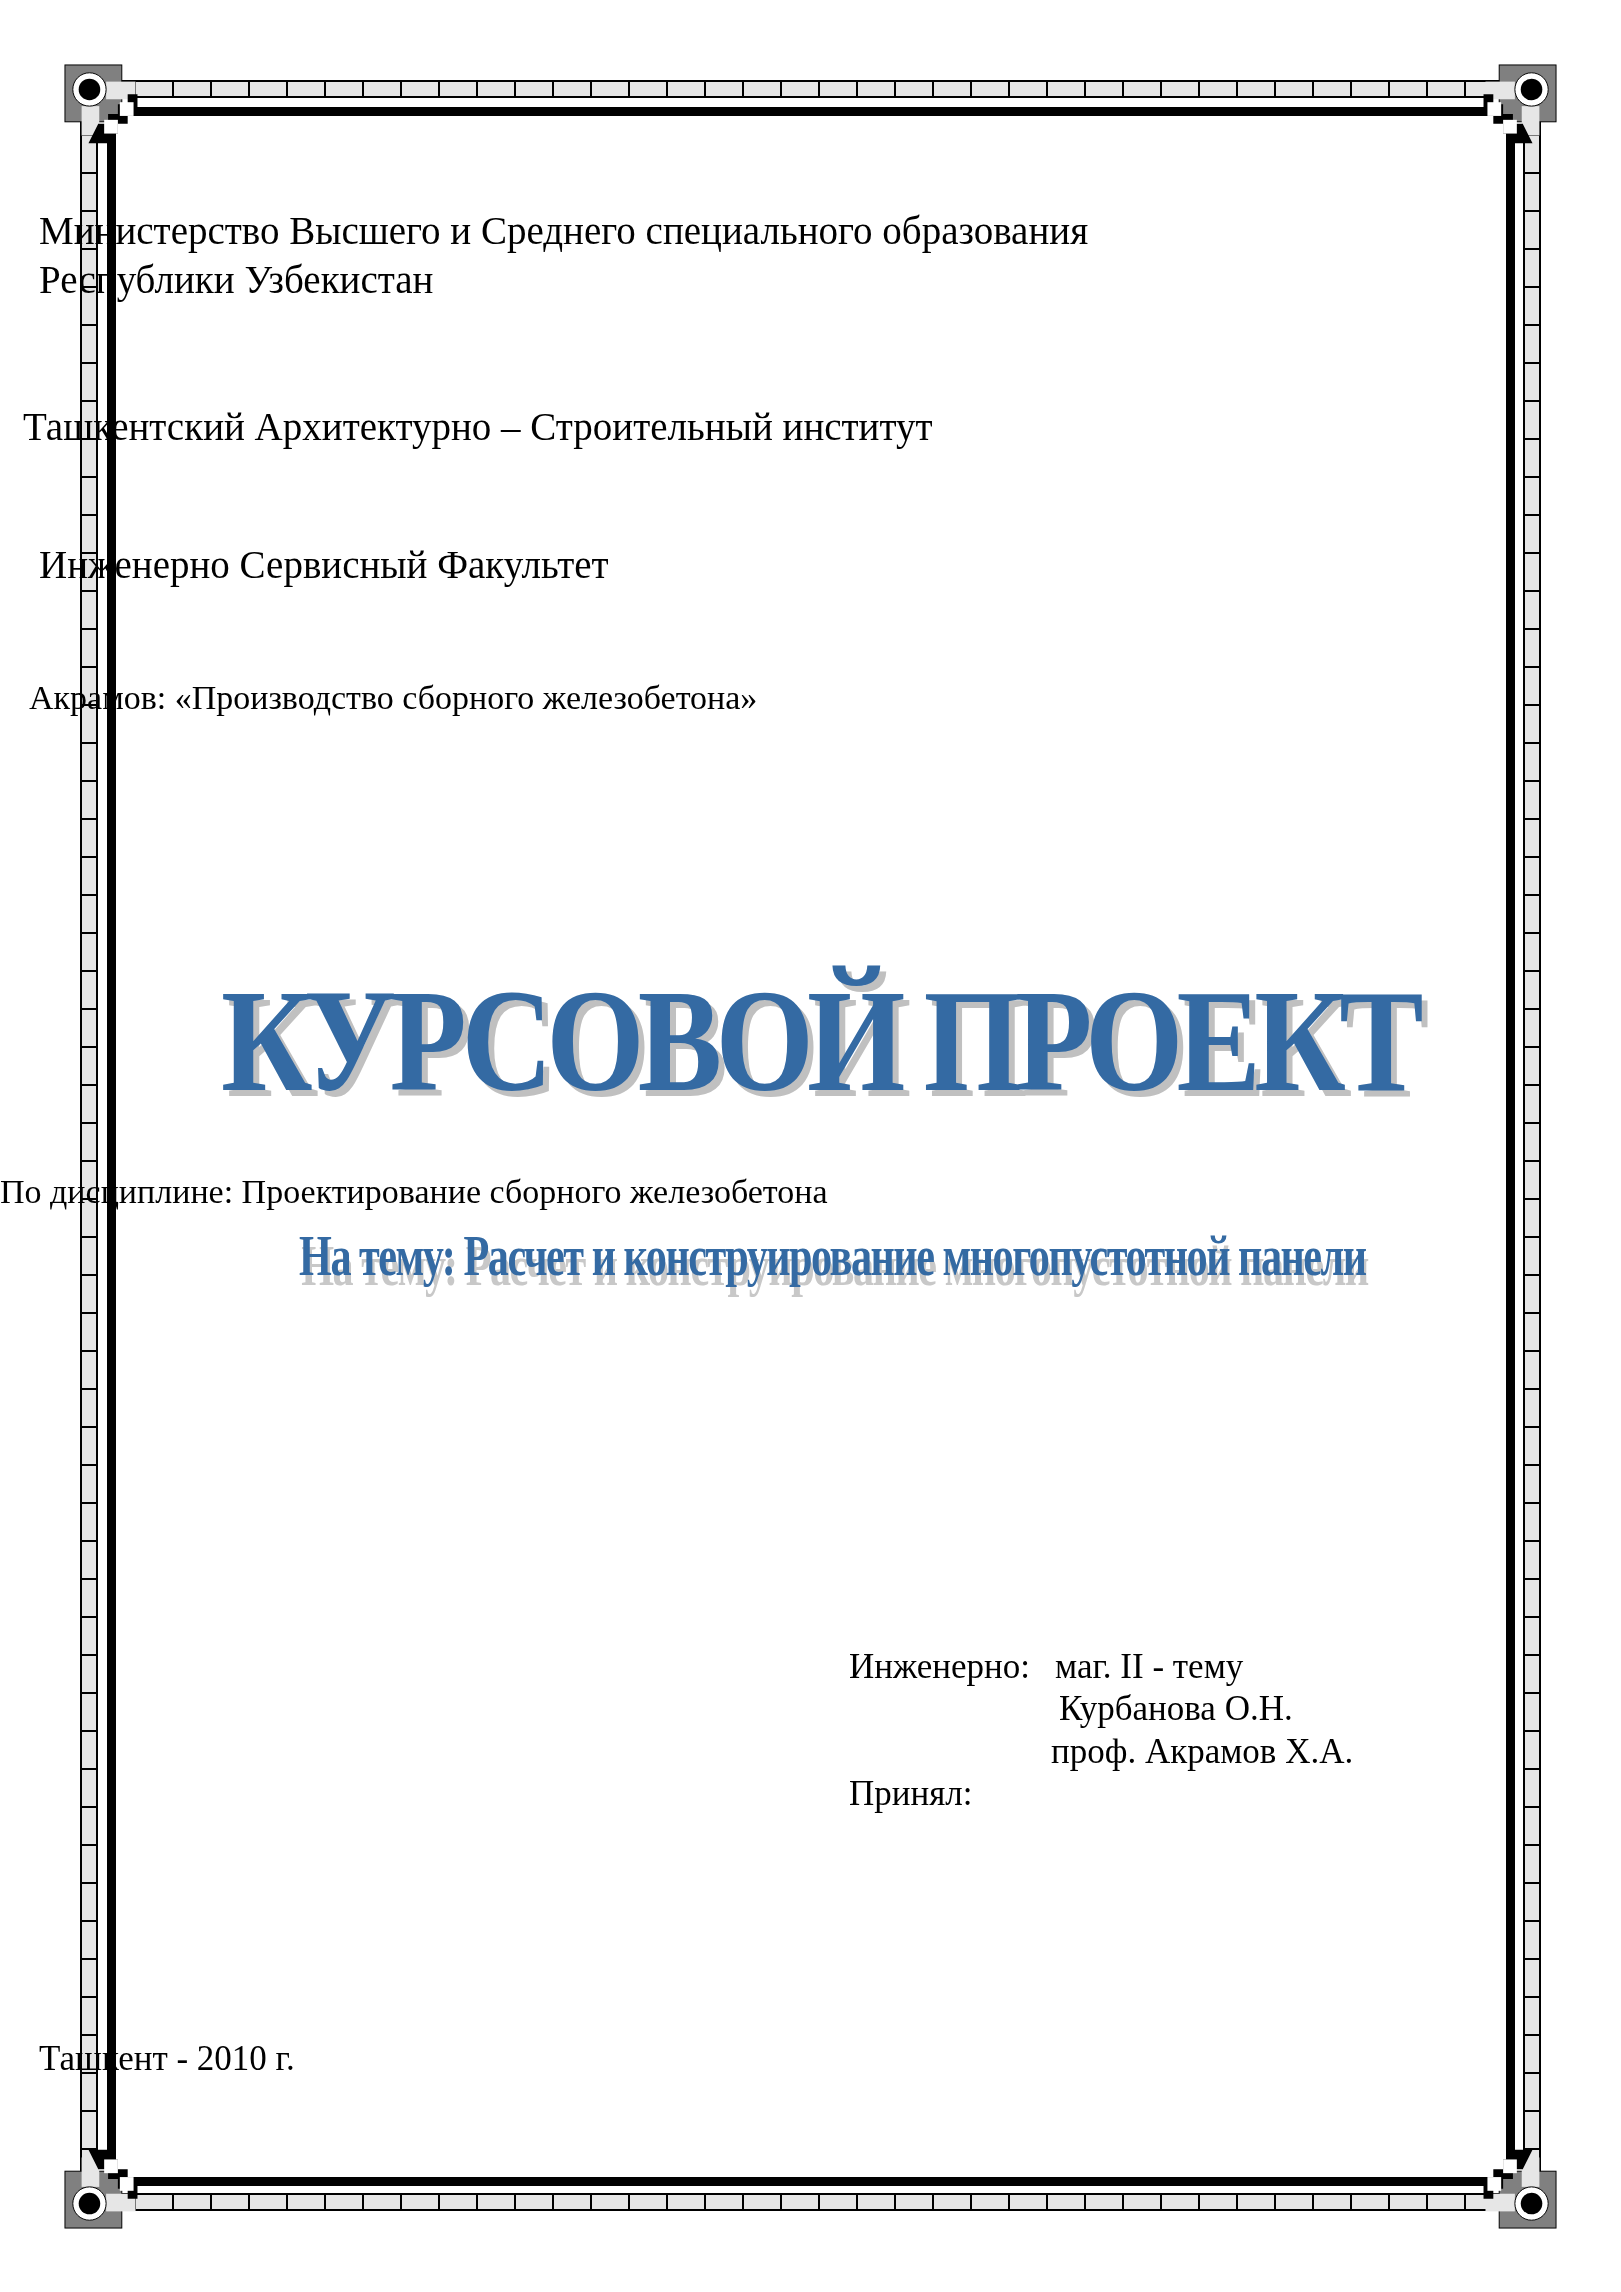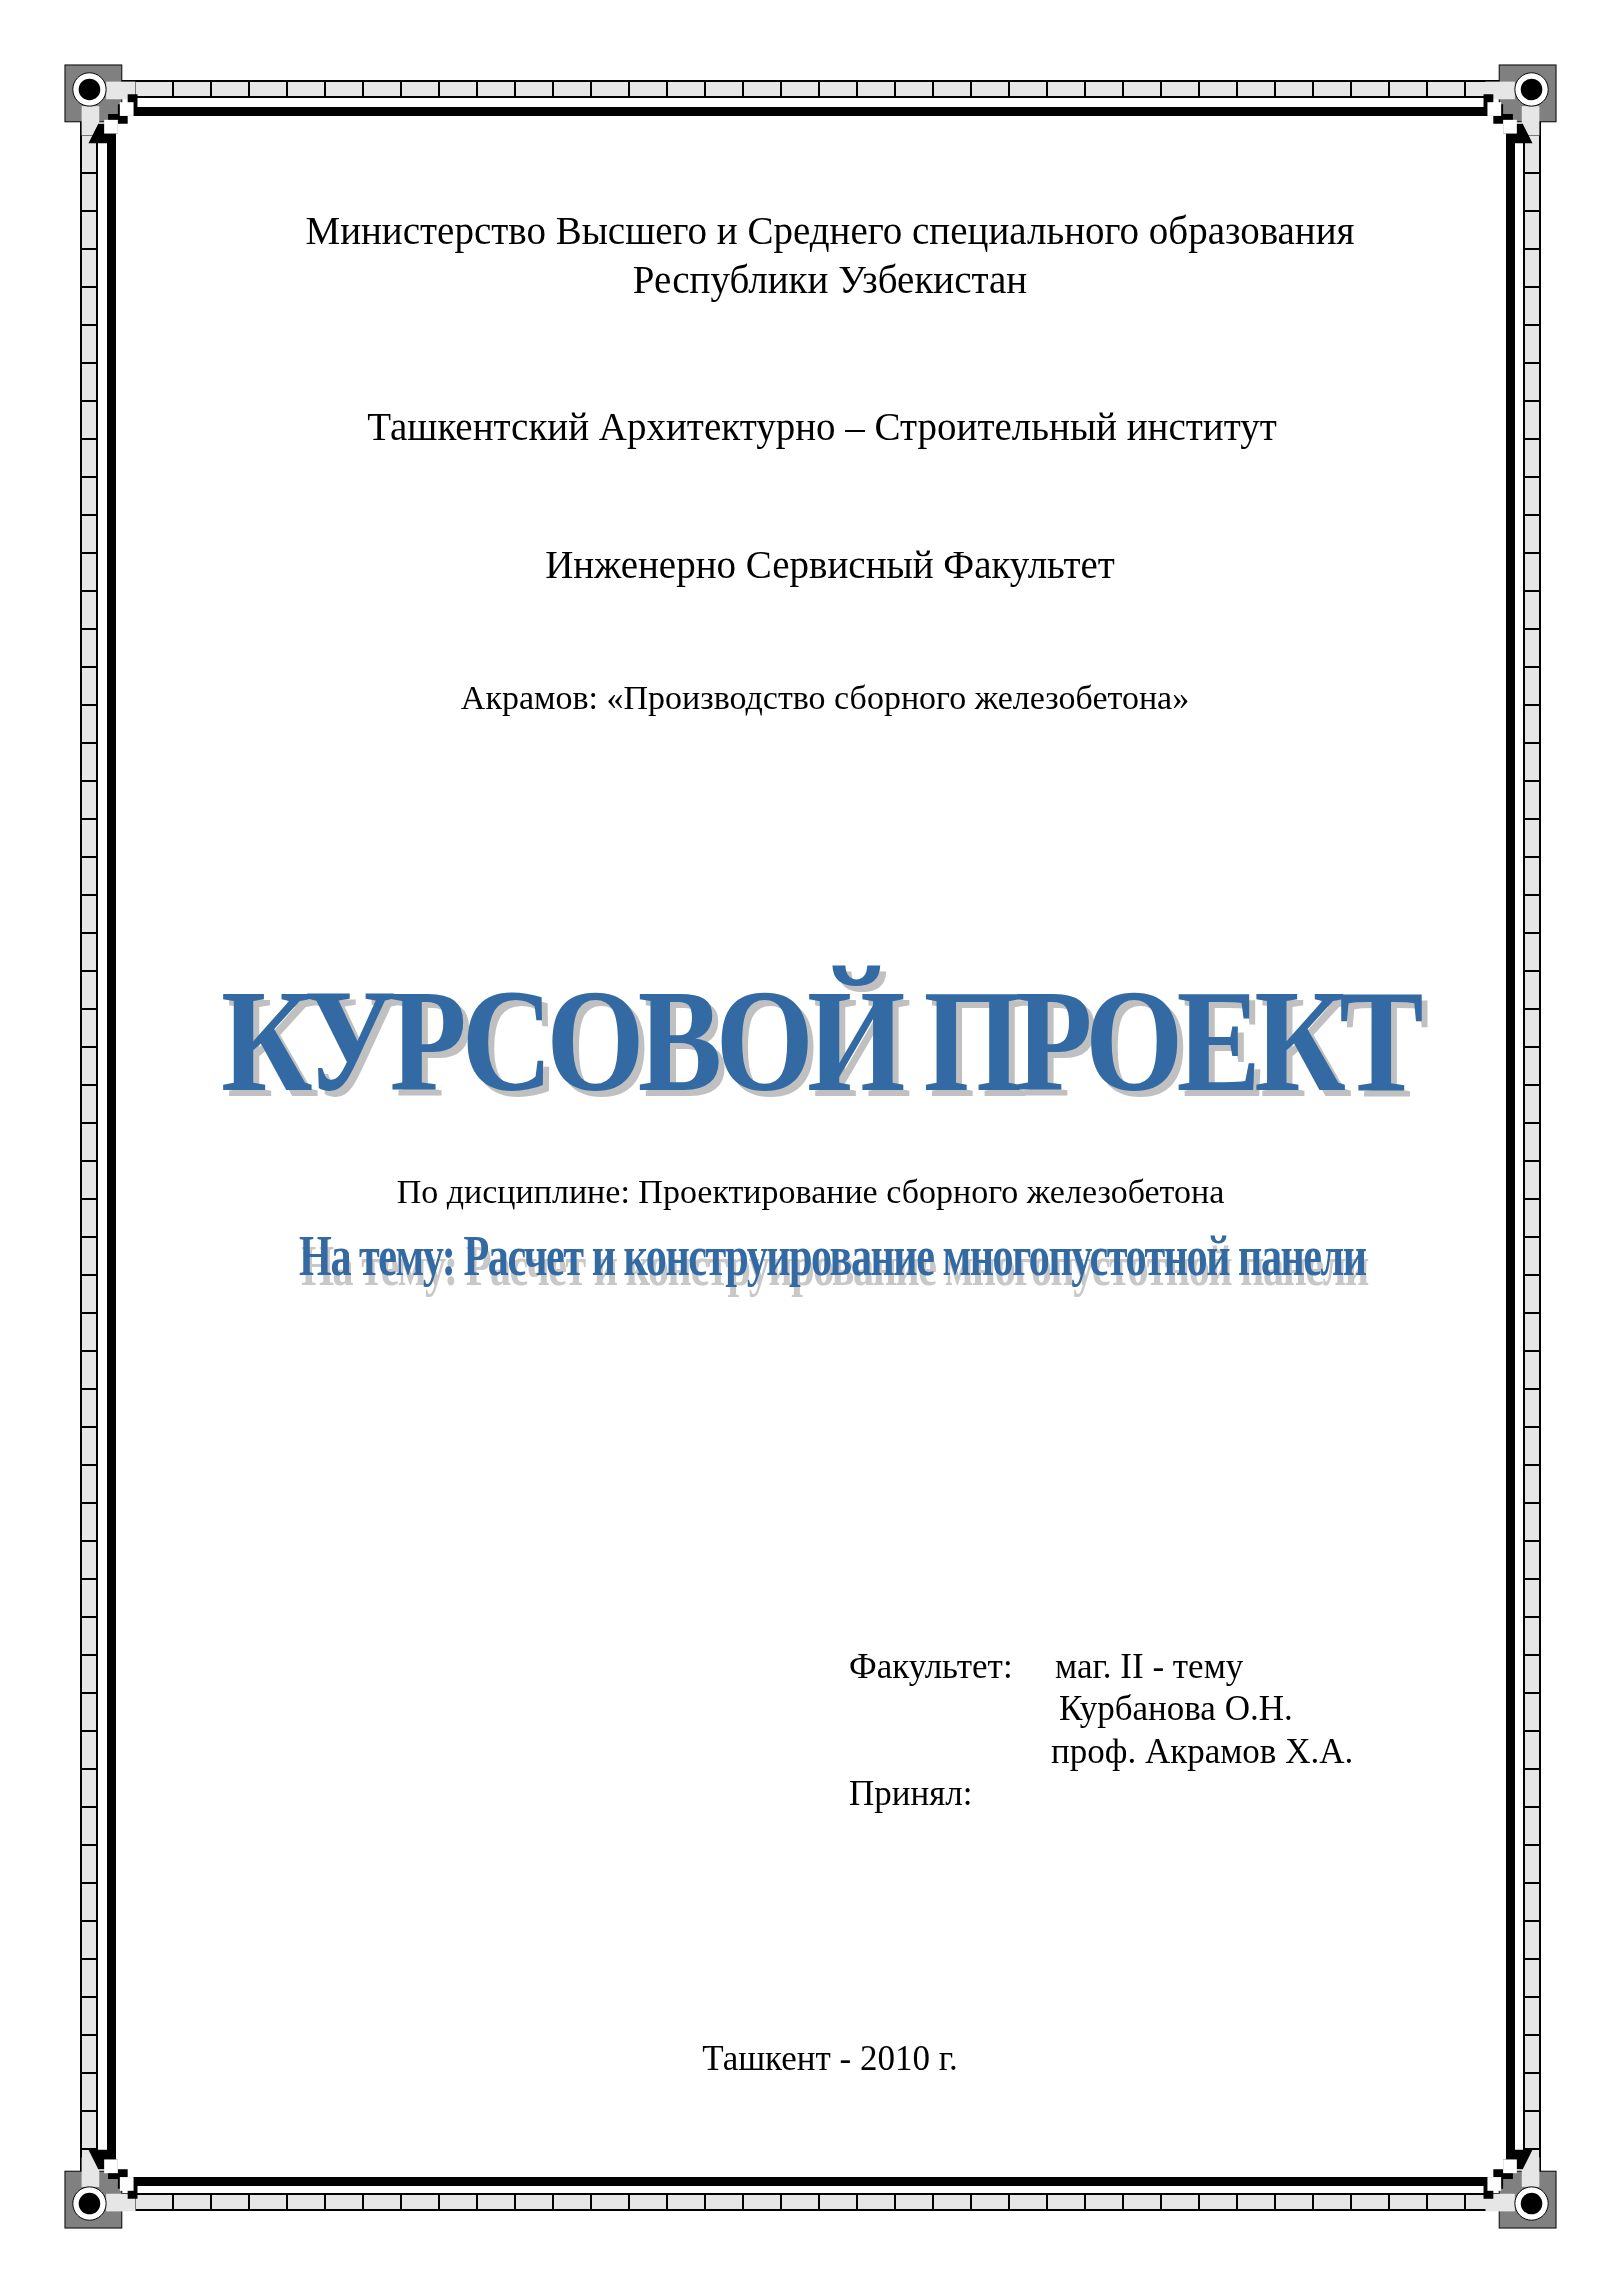--- a/index.html
+++ b/index.html
@@ -2,21 +2,21 @@
 <html><head>
 <meta charset="utf-8">
 <style>
   html, body { margin: 0; padding: 0; background: #ffffff; }
   body { width: 1621px; height: 2293px; position: relative; overflow: hidden; font-family: "Liberation Serif", serif; color: #000; }
   .frame-outer-strip { position: absolute; background: #e6e6e6; border: 2px solid #000; box-sizing: border-box; }
   .frame-inner-line { position: absolute; background: #000; }
   .strip-h { background-image: repeating-linear-gradient(90deg, #e6e6e6 0 36px, #000 36px 38px); }
   .strip-v { background-image: repeating-linear-gradient(180deg, #e6e6e6 0 36px, #000 36px 38px); }
   .corner { position: absolute; width: 98px; height: 98px; }
-  .txt { position: absolute; left: 0; width: 100%; text-align: center; white-space: nowrap; }
+  .txt { position: absolute; left: 0; width: 100%; text-align: left; white-space: nowrap; }
   .big-title { position: absolute; left: 0; width: 100%; text-align: center; font-family: "Liberation Serif", serif; font-weight: bold; color: #346aa3; white-space: nowrap; }
   .shadowed { text-shadow: 6.9px 5.9px 0 #c0c0c0; }
   .shadowed-small { text-shadow: 2.9px 9.8px 0 #c8c8c8; }
   .sig { position: absolute; font-size: 35px; white-space: pre; }
 </style>
 </head>
 <body>
 
 <div>
 
@@ -75,20 +75,20 @@
 <div class="txt" style="top:208px; font-size:39px; padding-left:39px; box-sizing:border-box;">Министерство Высшего и Среднего специального образования</div>
 <div class="txt" style="top:257px; font-size:39px; padding-left:39px; box-sizing:border-box;">Республики Узбекистан</div>
 <div class="txt" style="top:404px; font-size:39px; padding-left:23px; box-sizing:border-box;">Ташкентский Архитектурно – Строительный институт</div>
 <div class="txt" style="top:542px; font-size:39px; padding-left:39px; box-sizing:border-box;">Инженерно Сервисный Факультет</div>
 <div class="txt" style="top:679px; font-size:34px; padding-left:29px; box-sizing:border-box;">Акрамов: «Производство сборного железобетона»</div>
 
 <div class="big-title shadowed" style="top:956px; font-size:147px; letter-spacing:-7.8px; transform:scaleX(0.86); transform-origin:50% 0; padding-left:19.6px; box-sizing:border-box;">КУРСОВОЙ ПРОЕКТ</div>
 <div class="txt" style="top:1173px; font-size:34px; box-sizing:border-box;">По дисциплине: Проектирование сборного железобетона</div>
 <div class="big-title shadowed-small" style="top:1223px; font-size:57px; letter-spacing:-2px; transform:scaleX(0.74); transform-origin:50% 0; padding-left:59px; box-sizing:border-box;">На тему: Расчет и конструирование многопустотной панели</div>
 
-<div class="sig" style="left:849px; top:1647px;">Факультет:</div>
+<div class="sig" style="left:849px; top:1647px;">Инженерно:</div>
 <div class="sig" style="left:1055px; top:1647px;">маг. II - тему</div>
 <div class="sig" style="left:1059px; top:1689px;">Курбанова О.Н.</div>
 <div class="sig" style="left:849px; top:1732px;margin-top:42px;">Принял:</div>
 <div class="sig" style="left:1051px; top:1732px;">проф. Акрамов Х.А.</div>
 
 <div class="txt" style="top:2039px; font-size:35px; padding-left:39px; box-sizing:border-box;">Ташкент - 2010 г.</div>
 
 
 </body></html>

